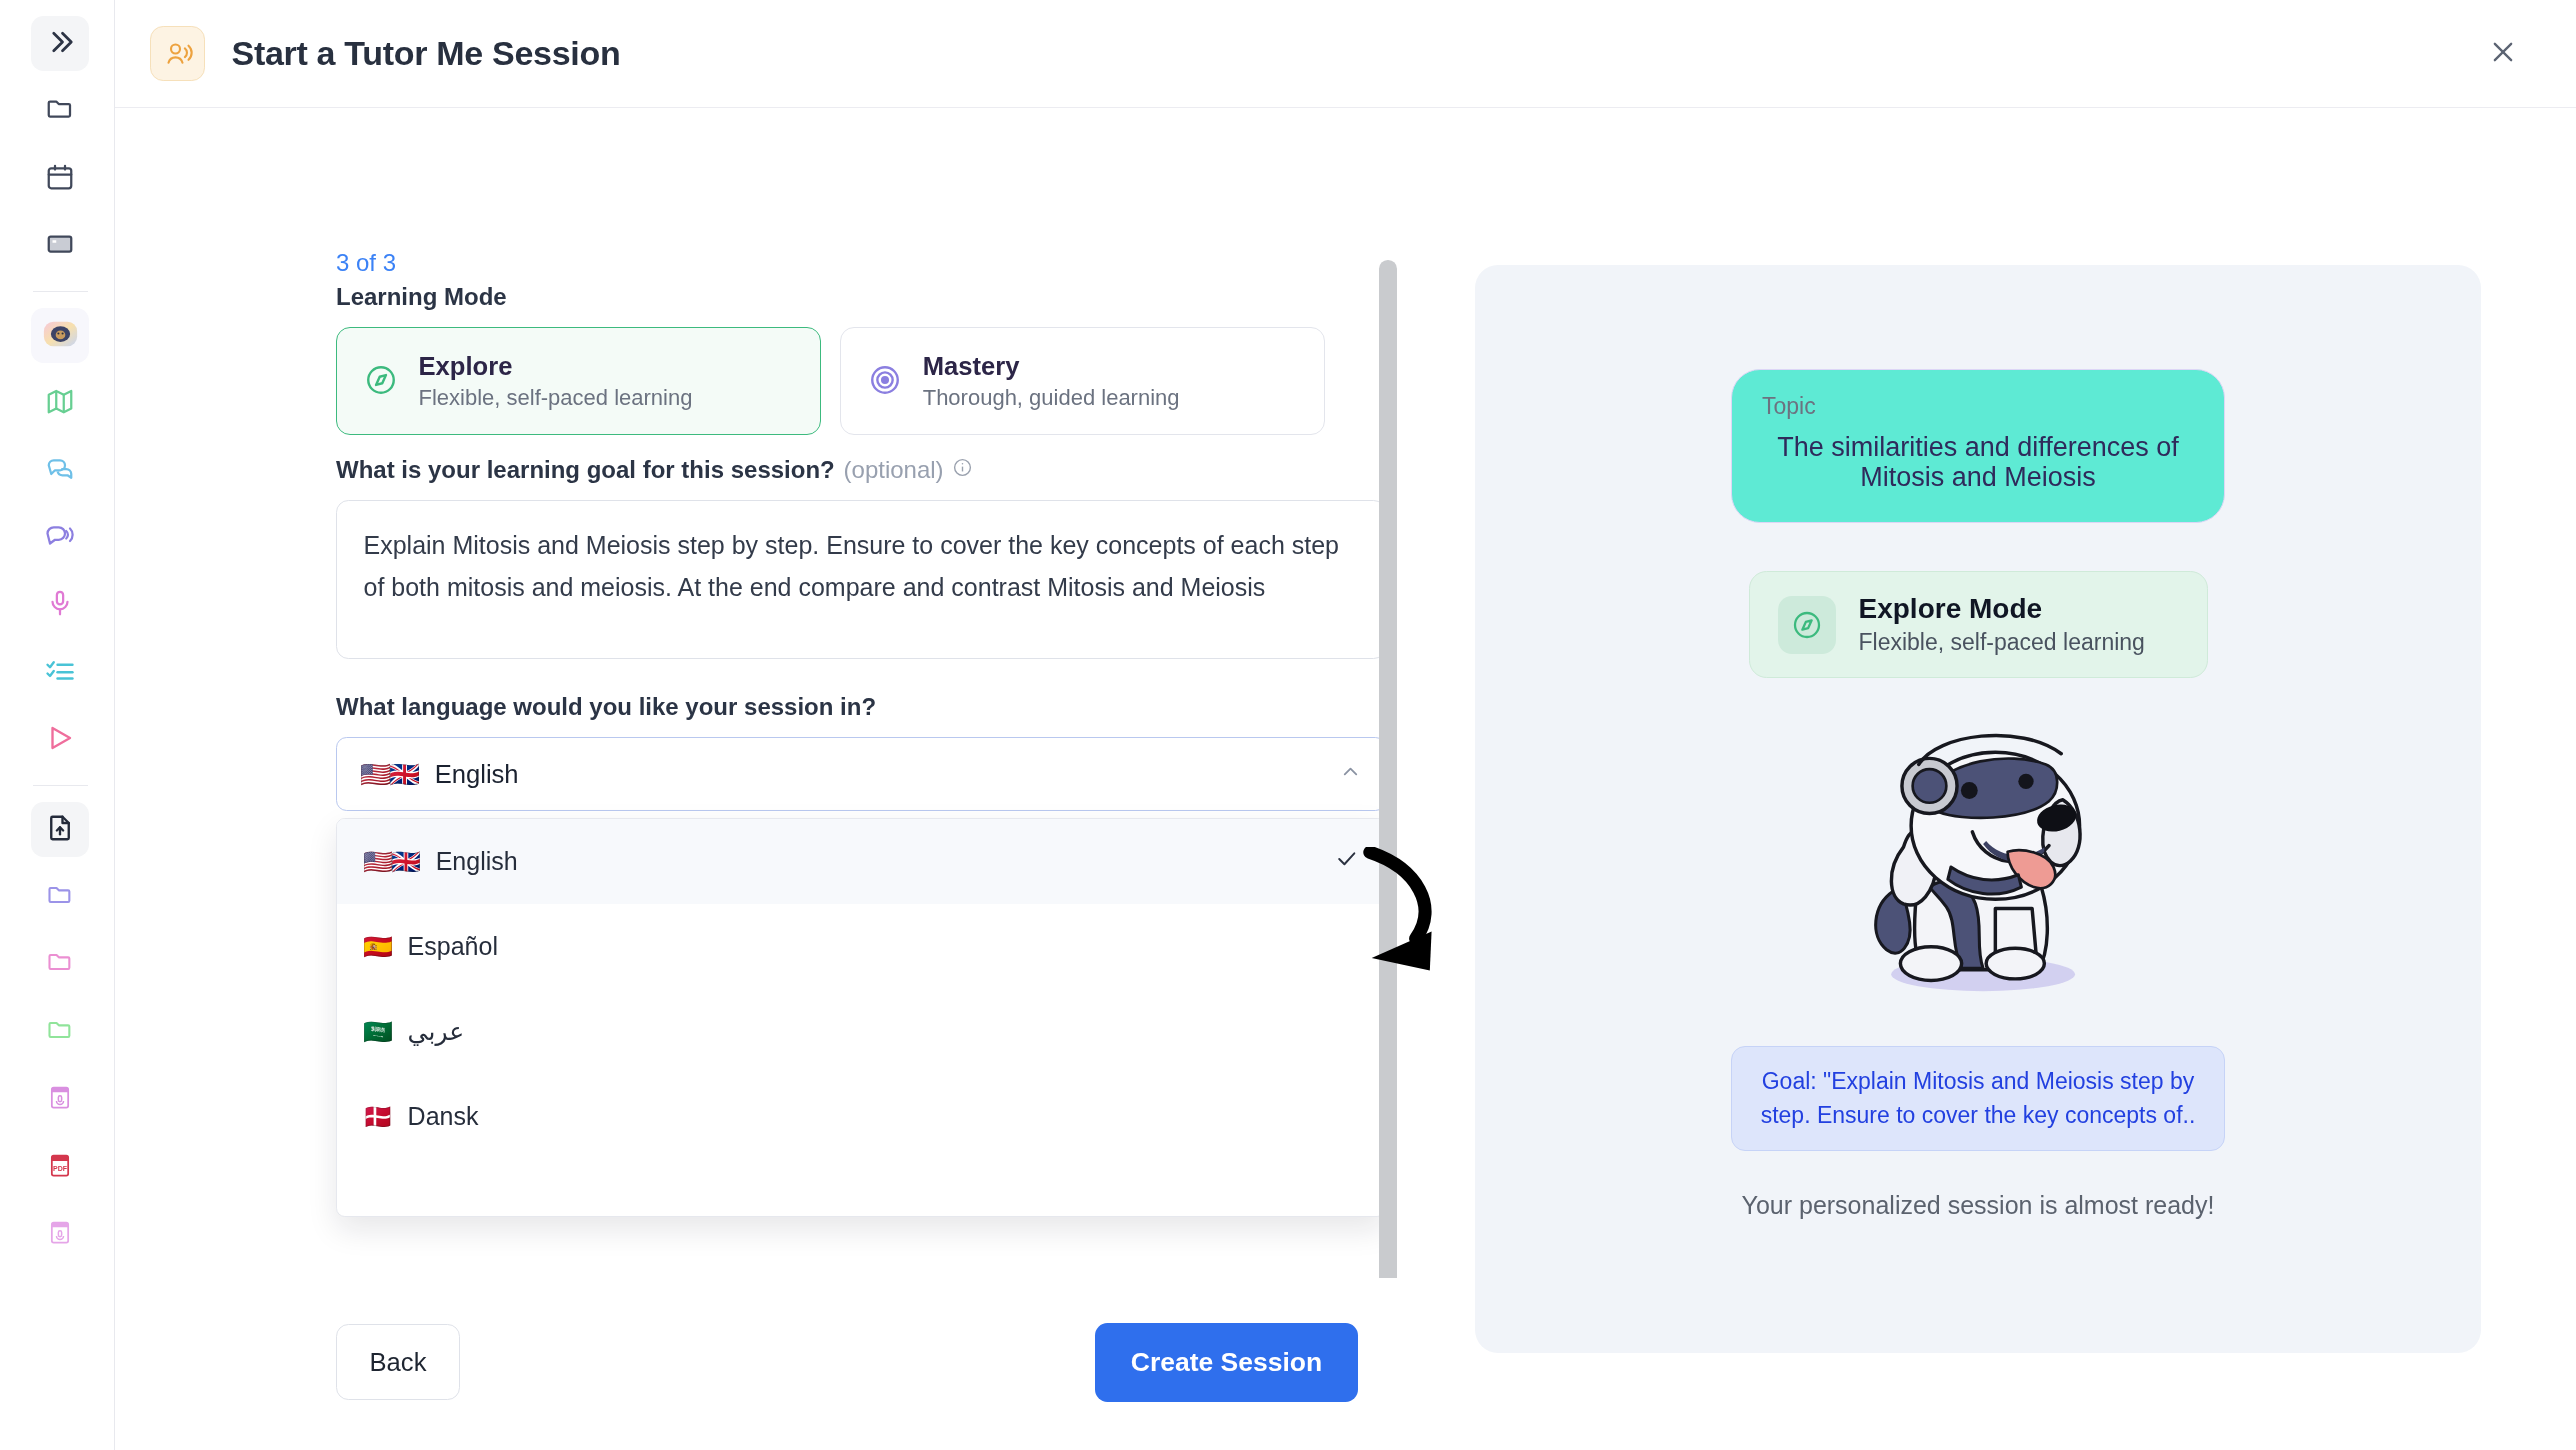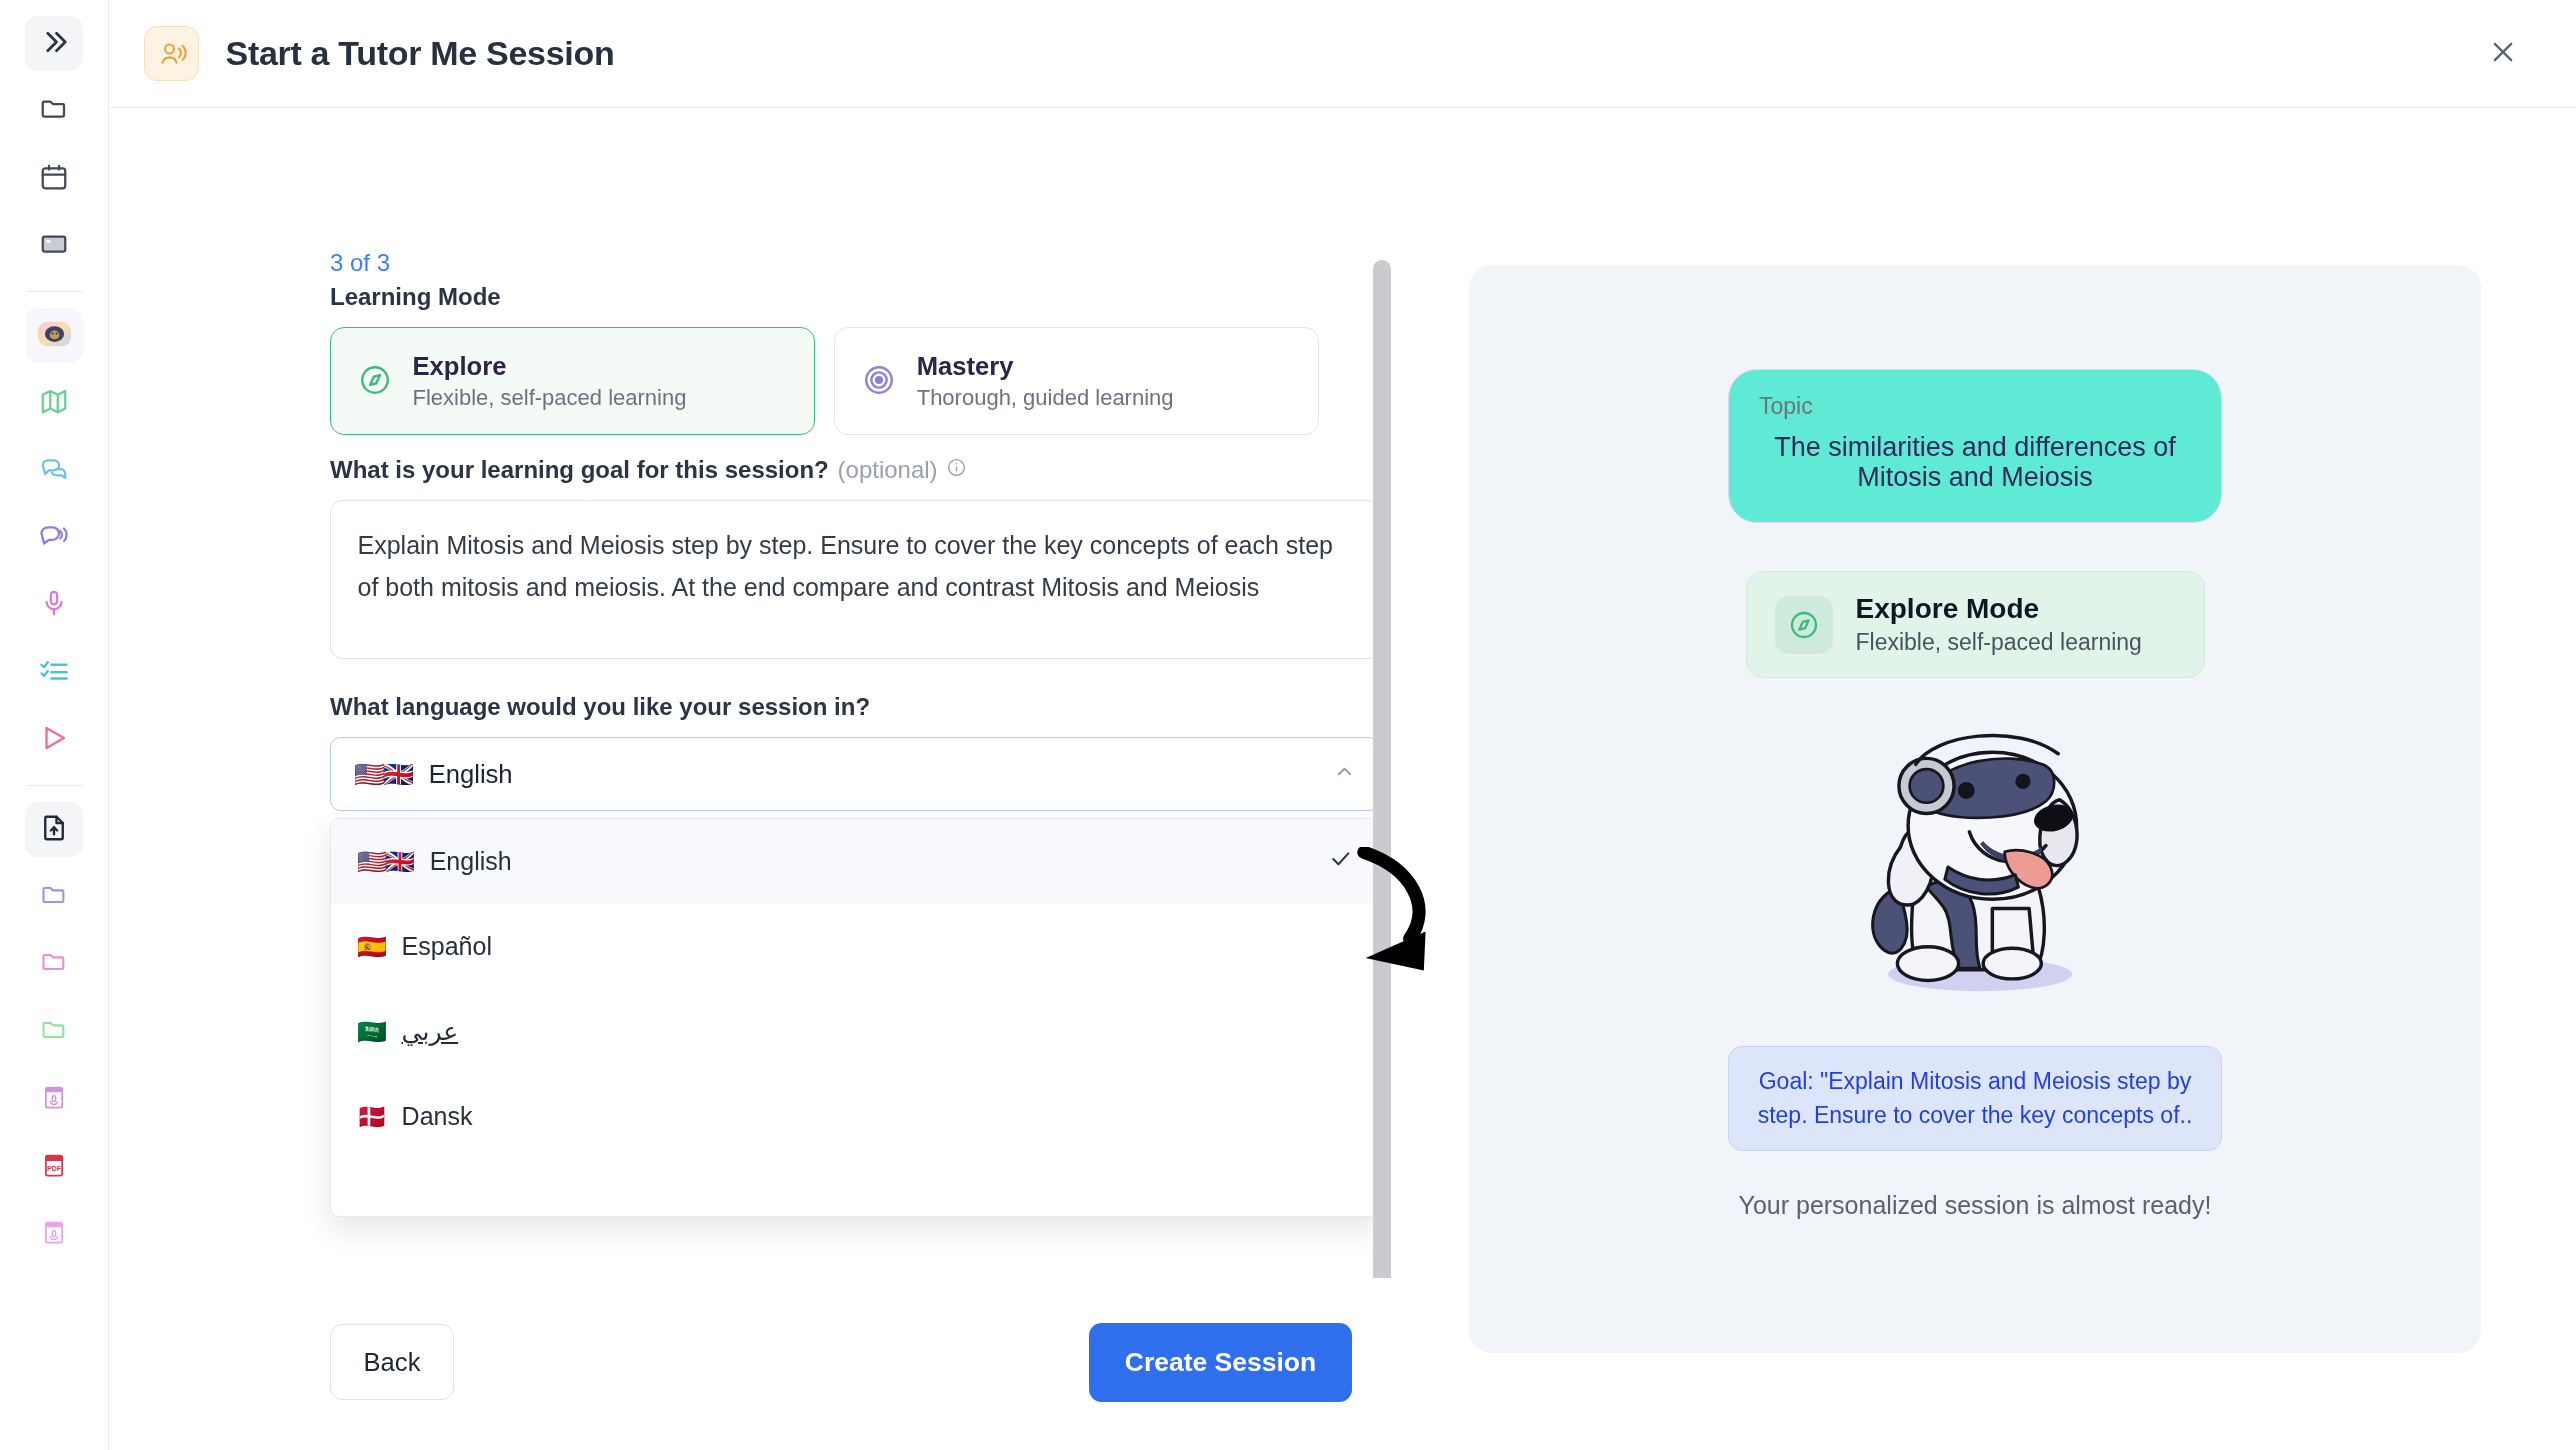--- a/index.html
+++ b/index.html
@@ -2,21 +2,21 @@
 <html style="font-size:14px"><head>
 <meta charset="utf-8">
 <style>
   * { box-sizing: border-box; margin: 0; padding: 0; }
   html, body {
     width: 2576px; height: 1450px;
     font-family: "Liberation Sans", sans-serif;
     background: #ffffff;
     overflow: hidden;
   }
-  .app { position: relative; width: 2576px; height: 1450px; display: flex; }
+  .app { position: relative; width: 2576px; height: 1450px; display: flex; padding-left: 6px; }
 
   
   .rail {
     width: 109px; height: 1450px;
     background: #ffffff;
     border-right: 0.9px solid #e8e9ee;
     display: flex; flex-direction: column; align-items: center;
     padding-top: 16px;
     flex: 0 0 109px;
   }
@@ -135,21 +135,21 @@
     overflow: hidden;
   }
   .opt {
     height: 85px; display: flex; align-items: center;
     padding: 0 26.5px; font-size: 25px; color: #262d3b;
     cursor: pointer;
   }
   .opt.selected { background: #f7f9fc; }
   .opt .flag { font-size: 24px; margin-right: 16px; letter-spacing: -1.8px; }
   .opt .check { margin-left: auto; color: #2b3240; font-size: 26.5px; }
-  .opt.rtl-opt .label { direction: rtl; text-decoration: underline; }
+  .opt.rtl-opt .label { direction: rtl; }
 
   
   .form-scrollbar {
     position: absolute; right: 32px; top: 152px;
     width: 17.6px; height: 1108px;
     background: #c9cbce; border-radius: 8.8px;
   }
 
   
   .footer {

